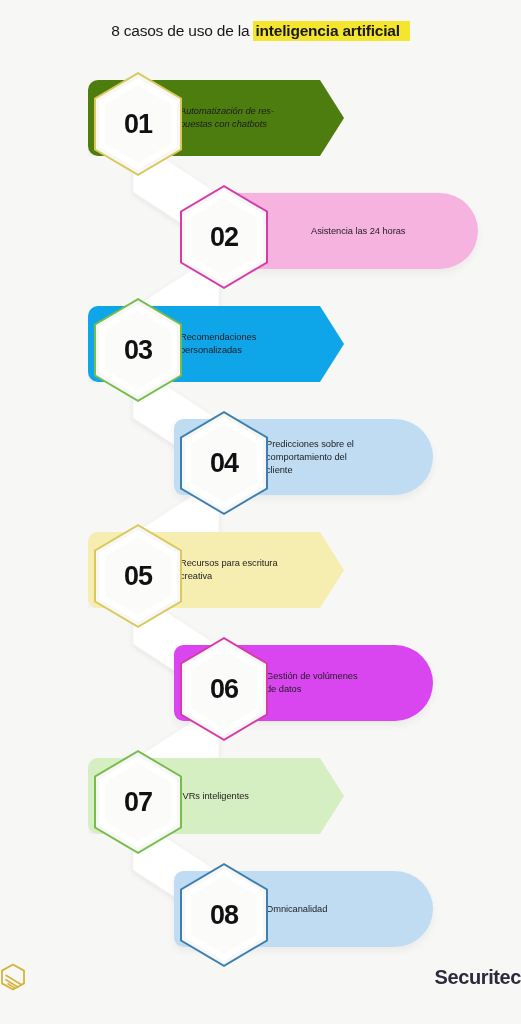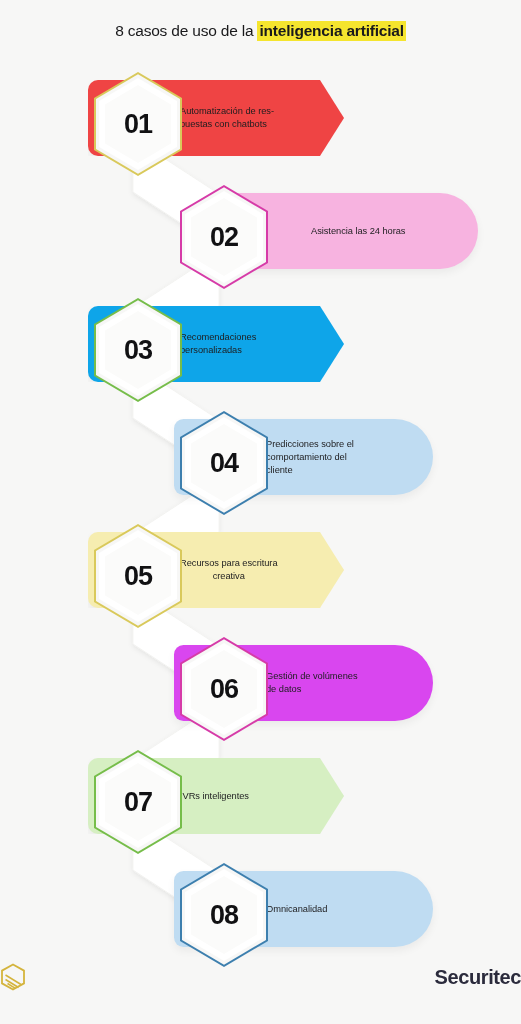--- a/index.html
+++ b/index.html
@@ -27,21 +27,21 @@
   .title {
     font-size: 15.5px;
     color: #19191b;
     letter-spacing: -0.2px;
     white-space: nowrap;
     font-weight: 400;
   }
   .title .hl {
     font-weight: 700;
     background: #f5e52e;
-    padding: 1px 2px 2px 2px;
+    padding: 1px 10px 2px 2px;
     box-decoration-break: clone;
     text-align: center;
   }
 
   
   .flow {
     position: absolute;
     top: 62px;
     left: 0;
     width: 521px;
@@ -182,21 +182,21 @@
       <polygon points="219,190 133,246 133,300 219,244"></polygon>
       <polygon points="133,302 219,358 219,412 133,356"></polygon>
       <polygon points="219,416 133,472 133,526 219,470"></polygon>
       <polygon points="133,528 219,584 219,638 133,582"></polygon>
       <polygon points="219,642 133,698 133,752 219,696"></polygon>
       <polygon points="133,754 219,810 219,864 133,808"></polygon>
     </g>
   </svg>
 
   <div class="row left" style="top:0px;">
-    <div class="banner" style="background:#ef4444;">
+    <div class="banner" style="background:#4d7c0f;font-style:italic;">
       <div class="banner-text" style="white-space:pre-line;">Automatización de res-
 puestas con chatbots</div>
     </div>
     <div class="hex-group">
       <div class="hex hex-outline" style="background:#d9c95b;">
           <div class="hex-outline-inner"></div>
         </div>
       <div class="hex hex-white"></div>
       <div class="hex hex-inner"></div>
       <div class="hex-num">01</div>
@@ -243,21 +243,21 @@
           <div class="hex-outline-inner"></div>
         </div>
       <div class="hex hex-white"></div>
       <div class="hex hex-inner"></div>
       <div class="hex-num">04</div>
     </div>
   </div>
 
   <div class="row left" style="top:452px;">
     <div class="banner" style="background:#f6edb0;">
-      <div class="banner-text" style="white-space:pre-line;text-align:center;">Recursos para escritura
+      <div class="banner-text" style="white-space:pre-line;">Recursos para escritura
 creativa</div>
     </div>
     <div class="hex-group">
       <div class="hex hex-outline" style="background:#d9c95b;">
           <div class="hex-outline-inner"></div>
         </div>
       <div class="hex hex-white"></div>
       <div class="hex hex-inner"></div>
       <div class="hex-num">05</div>
     </div>

